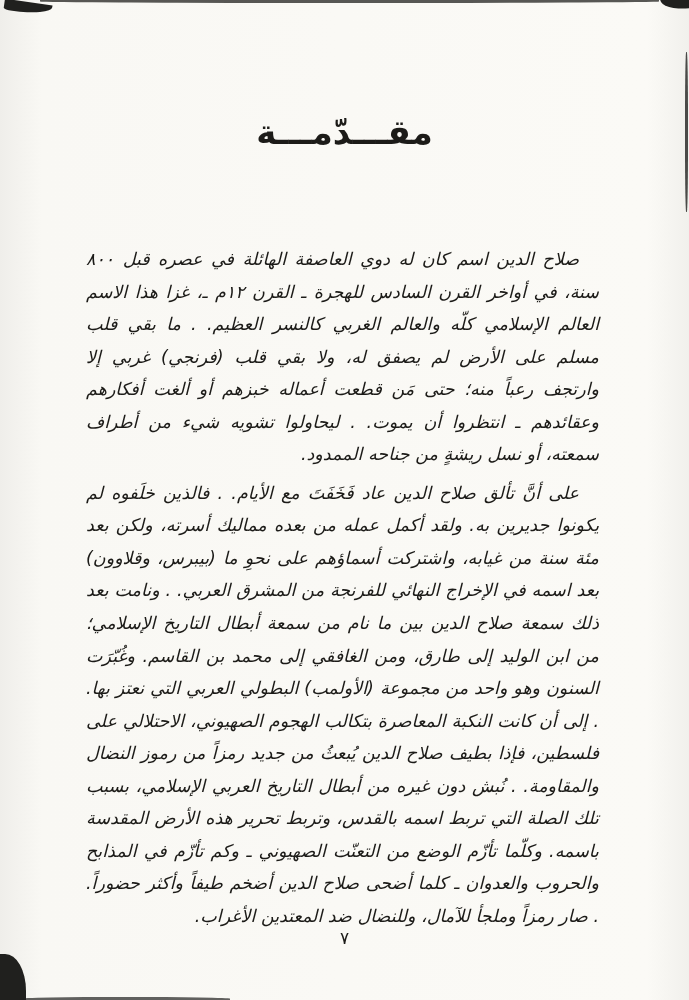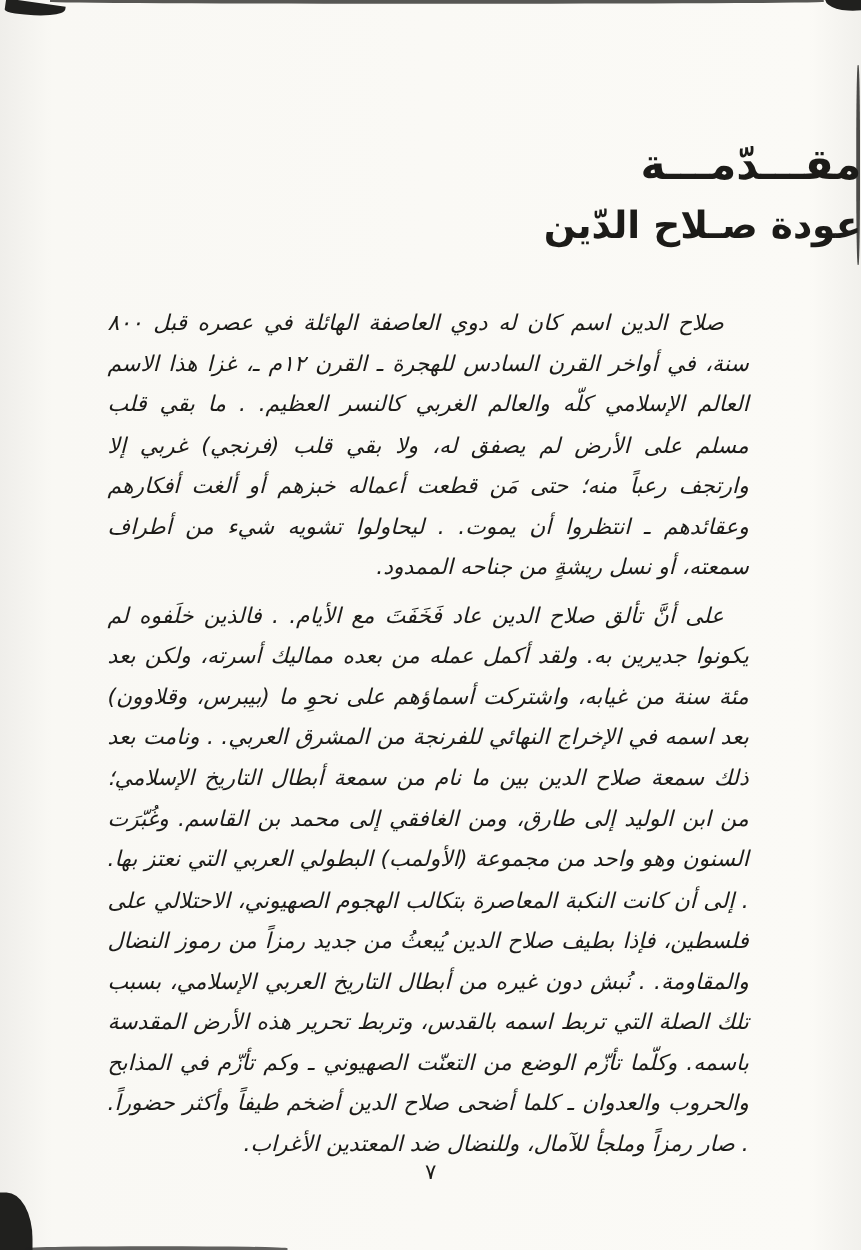--- a/index.html
+++ b/index.html
@@ -54,21 +54,21 @@
   .a-bottom-edge {
     bottom: 0; left: 20px; width: 210px; height: 3px;
     border-radius: 50% 50% 0 0;
     opacity: .7;
   }
   
   .heading {
     position: absolute;
     top: 112px;
     left: 0; right: 0;
-    text-align: right;
+    text-align: center;
   }
   .title {
     font-size: 34px;
     font-weight: bold;
     letter-spacing: 1px;
     line-height: 1.2;
   }
   .subtitle {
     margin-top: 10px;
     font-size: 30px;
@@ -107,21 +107,20 @@
 
   <div class="artifact a-top-edge"></div>
   <div class="artifact a-top-left"></div>
   <div class="artifact a-top-right"></div>
   <div class="artifact a-right-line"></div>
   <div class="artifact a-bottom-left"></div>
   <div class="artifact a-bottom-edge"></div>
 
   <div class="heading">
     <div class="title">مقـــدّمـــة</div>
-    <div class="subtitle">عودة صـلاح الدّين</div>
   </div>
 
   <div class="body-text">
     <p>صلاح الدين اسم كان له دوي العاصفة الهائلة في عصره قبل ٨٠٠ سنة، في أواخر القرن السادس للهجرة ـ القرن ١٢م ـ، غزا هذا الاسم العالم الإسلامي كلّه والعالم الغربي كالنسر العظيم. . ما بقي قلب مسلم على الأرض لم يصفق له، ولا بقي قلب (فرنجي) غربي إلا وارتجف رعباً منه؛ حتى مَن قطعت أعماله خبزهم أو ألغت أفكارهم وعقائدهم ـ انتظروا أن يموت. . ليحاولوا تشويه شيء من أطراف سمعته، أو نسل ريشةٍ من جناحه الممدود.</p>
     <p>على أنَّ تألق صلاح الدين عاد فَخَفَتَ مع الأيام. . فالذين خلَفوه لم يكونوا جديرين به. ولقد أكمل عمله من بعده مماليك أسرته، ولكن بعد مئة سنة من غيابه، واشتركت أسماؤهم على نحوِ ما (بيبرس، وقلاوون) بعد اسمه في الإخراج النهائي للفرنجة من المشرق العربي. . ونامت بعد ذلك سمعة صلاح الدين بين ما نام من سمعة أبطال التاريخ الإسلامي؛ من ابن الوليد إلى طارق، ومن الغافقي إلى محمد بن القاسم. وغُبّرَت السنون وهو واحد من مجموعة (الأولمب) البطولي العربي التي نعتز بها. . إلى أن كانت النكبة المعاصرة بتكالب الهجوم الصهيوني، الاحتلالي على فلسطين، فإذا بطيف صلاح الدين يُبعثُ من جديد رمزاً من رموز النضال والمقاومة. . نُبش دون غيره من أبطال التاريخ العربي الإسلامي، بسبب تلك الصلة التي تربط اسمه بالقدس، وتربط تحرير هذه الأرض المقدسة باسمه. وكلّما تأزّم الوضع من التعنّت الصهيوني ـ وكم تأزّم في المذابح والحروب والعدوان ـ كلما أضحى صلاح الدين أضخم طيفاً وأكثر حضوراً. . صار رمزاً وملجأ للآمال، وللنضال ضد المعتدين الأغراب.</p>
   </div>
 
   <div class="page-number">٧</div>
 
 </div>

